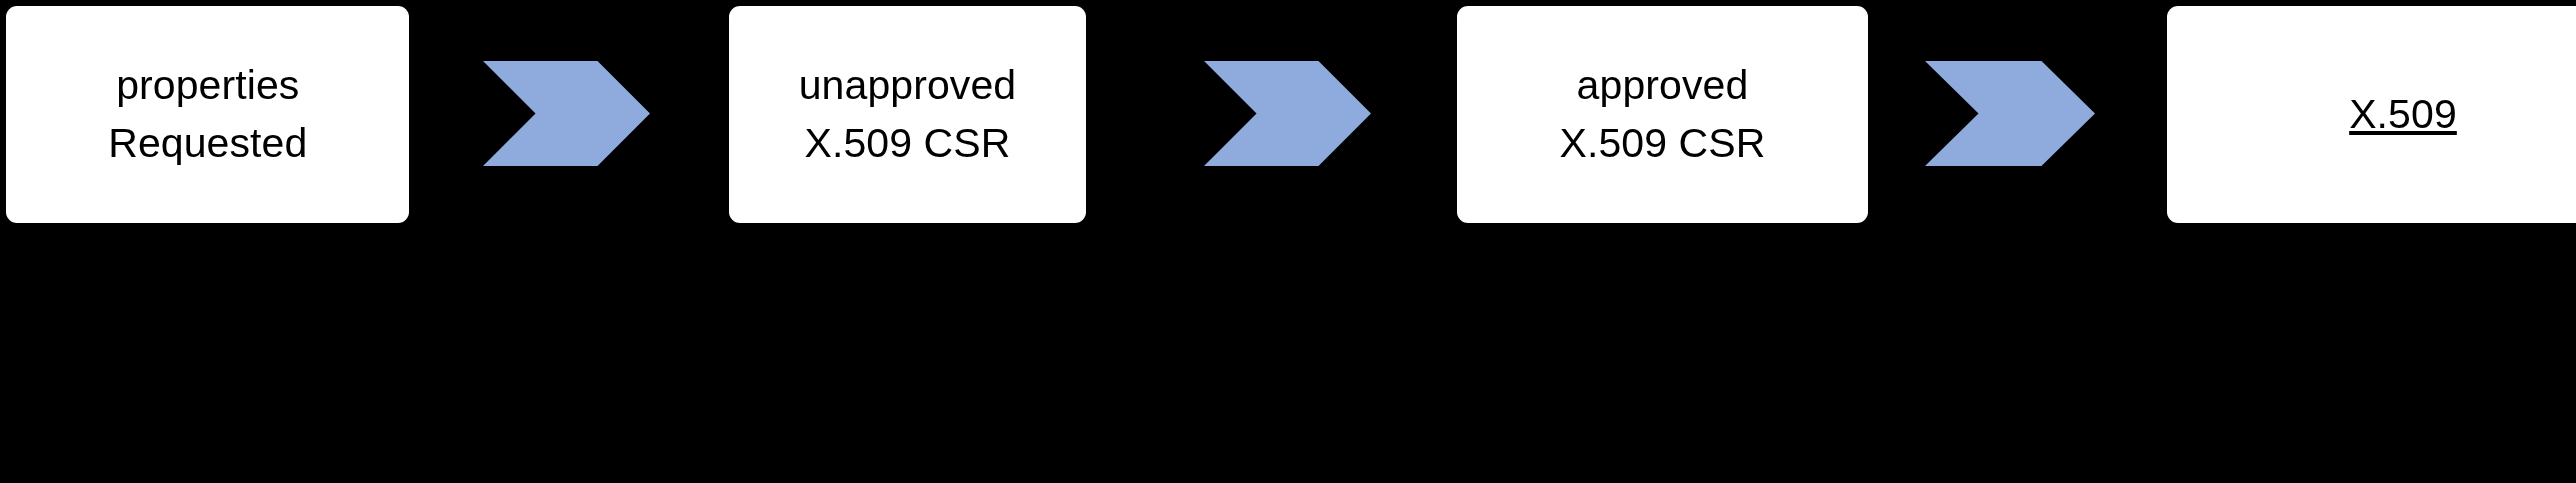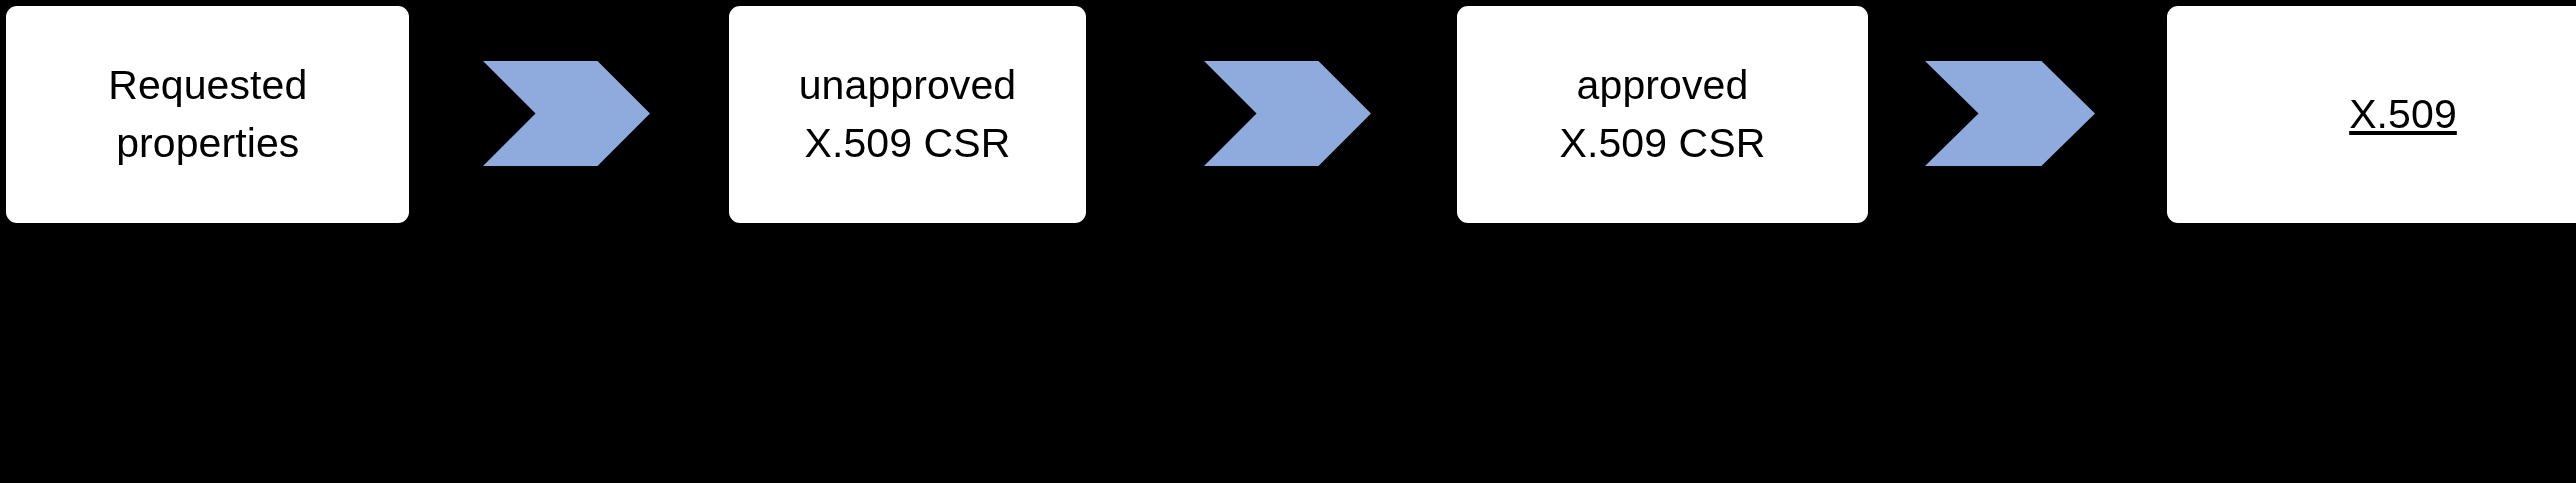--- a/index.html
+++ b/index.html
@@ -57,22 +57,22 @@
   .arrow-1 { left: 483px;  top: 61px; width: 167px; height: 105px; }
   .arrow-2 { left: 1204px; top: 61px; width: 167px; height: 105px; }
   .arrow-3 { left: 1925px; top: 61px; width: 170px; height: 105px; }
 </style>
 </head>
 <body>
 
 <div id="canvas">
 
   <div class="flow-node node-1">
+    <span class="node-line">properties</span>
     <span class="node-line">Requested</span>
-    <span class="node-line">properties</span>
   </div>
 
   <div class="flow-arrow arrow-1">
     <svg viewBox="0 0 213 134" preserveAspectRatio="none" aria-hidden="true">
       <polygon points="0,0 146,0 213,67 146,134 0,134 67,67" fill="#8FAADC"></polygon>
     </svg>
   </div>
 
   <div class="flow-node node-2">
     <span class="node-line">unapproved</span>

